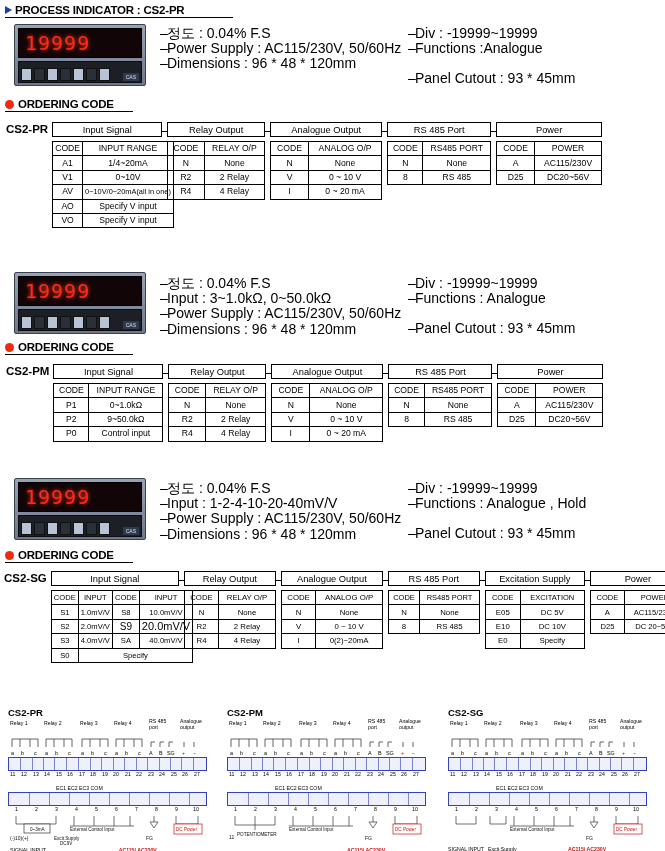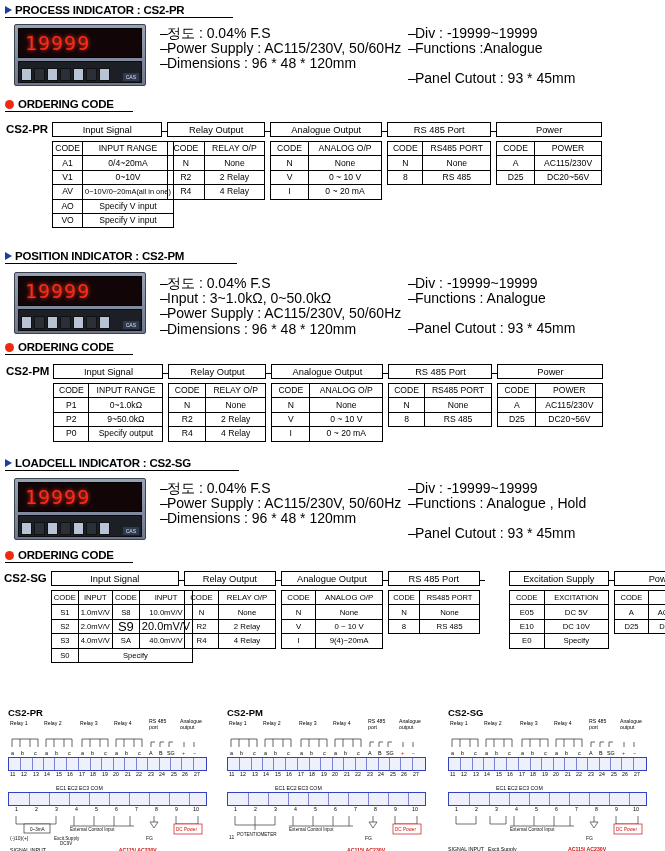--- a/index.html
+++ b/index.html
@@ -190,21 +190,21 @@
       <div class="grp-title">Input Signal</div>
       <div class="grp-sep"></div>
       <table class="t">
         <tbody>
             <tr>
               <th>CODE</th>
               <th>INPUT RANGE</th>
             </tr>
         <tr>
               <td>A1</td>
-              <td>0/4~20mA</td>
+              <td>1/4~20mA</td>
             </tr>
         <tr>
               <td>V1</td>
               <td>0~10V</td>
             </tr>
         <tr>
               <td>AV</td>
               <td style="font-size:7.4px">0~10V/0~20mA(all in one)</td>
             </tr>
         <tr>
@@ -300,24 +300,20 @@
             </tr>
         <tr>
               <td>D25</td>
               <td>DC20~56V</td>
             </tr>
       </tbody>
         </table>
     </div>
   </div>
 
-  <div class="sec-head underline-head" style="position:absolute; left:5px; top:250px; width:232px;">
-    <span class="tri"></span>
-    <span class="txt"><span>POSITION INDICATOR : </span><span>CS2-PM</span></span>
-  </div>
 
   <div style="position:absolute; left:14px; top:272px;">
     <div class="meter">
       <div class="screen">
         <span class="digits">19999</span>
       </div>
       <div class="lowbar">
         <div class="segs">
           <div class="seg lit"></div>
             <div class="seg"></div>
@@ -364,21 +360,21 @@
         <tr>
               <td>P1</td>
               <td>0~1.0kΩ</td>
             </tr>
         <tr>
               <td>P2</td>
               <td>9~50.0kΩ</td>
             </tr>
         <tr>
               <td>P0</td>
-              <td>Specify  output</td>
+              <td>Control  input</td>
             </tr>
       </tbody>
         </table>
     </div>
     <div class="grp" style="width:98px;">
       <div class="grp-title">Relay Output</div>
       <div class="grp-sep"></div>
       <table class="t">
         <tbody>
             <tr>
@@ -458,24 +454,20 @@
             </tr>
         <tr>
               <td>D25</td>
               <td>DC20~56V</td>
             </tr>
       </tbody>
         </table>
     </div>
   </div>
 
-  <div class="sec-head underline-head" style="position:absolute; left:5px; top:457px; width:234px;">
-    <span class="tri"></span>
-    <span class="txt"><span>LOADCELL INDICATOR : </span><span>CS2-SG</span></span>
-  </div>
 
   <div style="position:absolute; left:14px; top:478px;">
     <div class="meter">
       <div class="screen">
         <span class="digits">19999</span>
       </div>
       <div class="lowbar">
         <div class="segs">
           <div class="seg lit"></div>
             <div class="seg"></div>
@@ -485,20 +477,21 @@
             <div class="seg"></div>
           <div class="seg lit"></div>
         </div>
         <div class="brand">CAS</div>
       </div>
     </div>
   </div>
 
   <div class="specs" style="position:absolute; left:160px; top:481px;">
     <div><span class="dash">–</span><span>정도 : 0.04% F.S</span></div>
+    <div><span class="dash">–</span><span>Input : 1-2-4-10-20-40mV/V</span></div>
     <div><span class="dash">–</span><span>Power Supply : AC115/230V, 50/60Hz</span></div>
     <div><span class="dash">–</span><span>Dimensions : 96 * 48 * 120mm</span></div>
   </div>
   <div class="specs" style="position:absolute; left:408px; top:481px;">
     <div><span class="dash">–</span><span>Div : -19999~19999</span></div>
     <div><span class="dash">–</span><span>Functions : Analogue , Hold</span></div>
     <div style="height:15px;"></div>
     <div><span class="dash">–</span><span>Panel Cutout : 93 * 45mm</span></div>
   </div>
 
@@ -522,21 +515,21 @@
         </tr>
         <tr>
               <td style="font-size:7.6px">S1</td>
               <td style="font-size:7.6px">1.0mV/V</td>
               <td style="font-size:7.6px">S8</td>
               <td style="font-size:7.6px">10.0mV/V</td>
             </tr>
         <tr>
               <td style="font-size:7.6px">S2</td>
               <td style="font-size:7.6px">2.0mV/V</td>
-              <td style="font-size:13px">S9</td>
+              <td style="font-size:10px">S9</td>
               <td style="font-size:11px">20.0mV/V</td>
             </tr>
         <tr>
               <td style="font-size:7.6px">S3</td>
               <td style="font-size:7.6px">4.0mV/V</td>
               <td style="font-size:7.6px">SA</td>
               <td style="font-size:7.6px">40.0mV/V</td>
             </tr>
         <tr>
               <td style="font-size:7.6px">S0</td>
@@ -581,21 +574,21 @@
         <tr>
               <td style="font-size:7.8px">N</td>
               <td style="font-size:7.8px">None</td>
             </tr>
         <tr>
               <td style="font-size:7.8px">V</td>
               <td style="font-size:7.8px">0 ~ 10 V</td>
             </tr>
         <tr>
               <td style="font-size:7.8px">I</td>
-              <td style="font-size:7.8px">9(4)~20mA</td>
+              <td style="font-size:7.8px">0(2)~20mA</td>
             </tr>
       </tbody>
         </table>
     </div>
     <div class="grp" style="width:92px;">
       <div class="grp-title">RS 485 Port</div>
       <div class="grp-sep"></div>
       <table class="t">
         <tbody>
             <tr>
@@ -606,21 +599,21 @@
               <td style="font-size:7.8px">N</td>
               <td style="font-size:7.8px">None</td>
             </tr>
         <tr>
               <td style="font-size:7.8px">8</td>
               <td style="font-size:7.8px">RS 485</td>
             </tr>
       </tbody>
         </table>
     </div>
-    <div class="grp" style="width:100px;margin-left:24px;">
+    <div class="grp" style="width:100px;">
       <div class="grp-title">Excitation Supply</div>
       <div class="grp-sep"></div>
       <table class="t">
         <tbody>
             <tr>
               <th style="font-size:7.5px">CODE</th>
               <th style="font-size:7.5px">EXCITATION</th>
             </tr>
         <tr>
               <td style="font-size:7.8px">E05</td>

